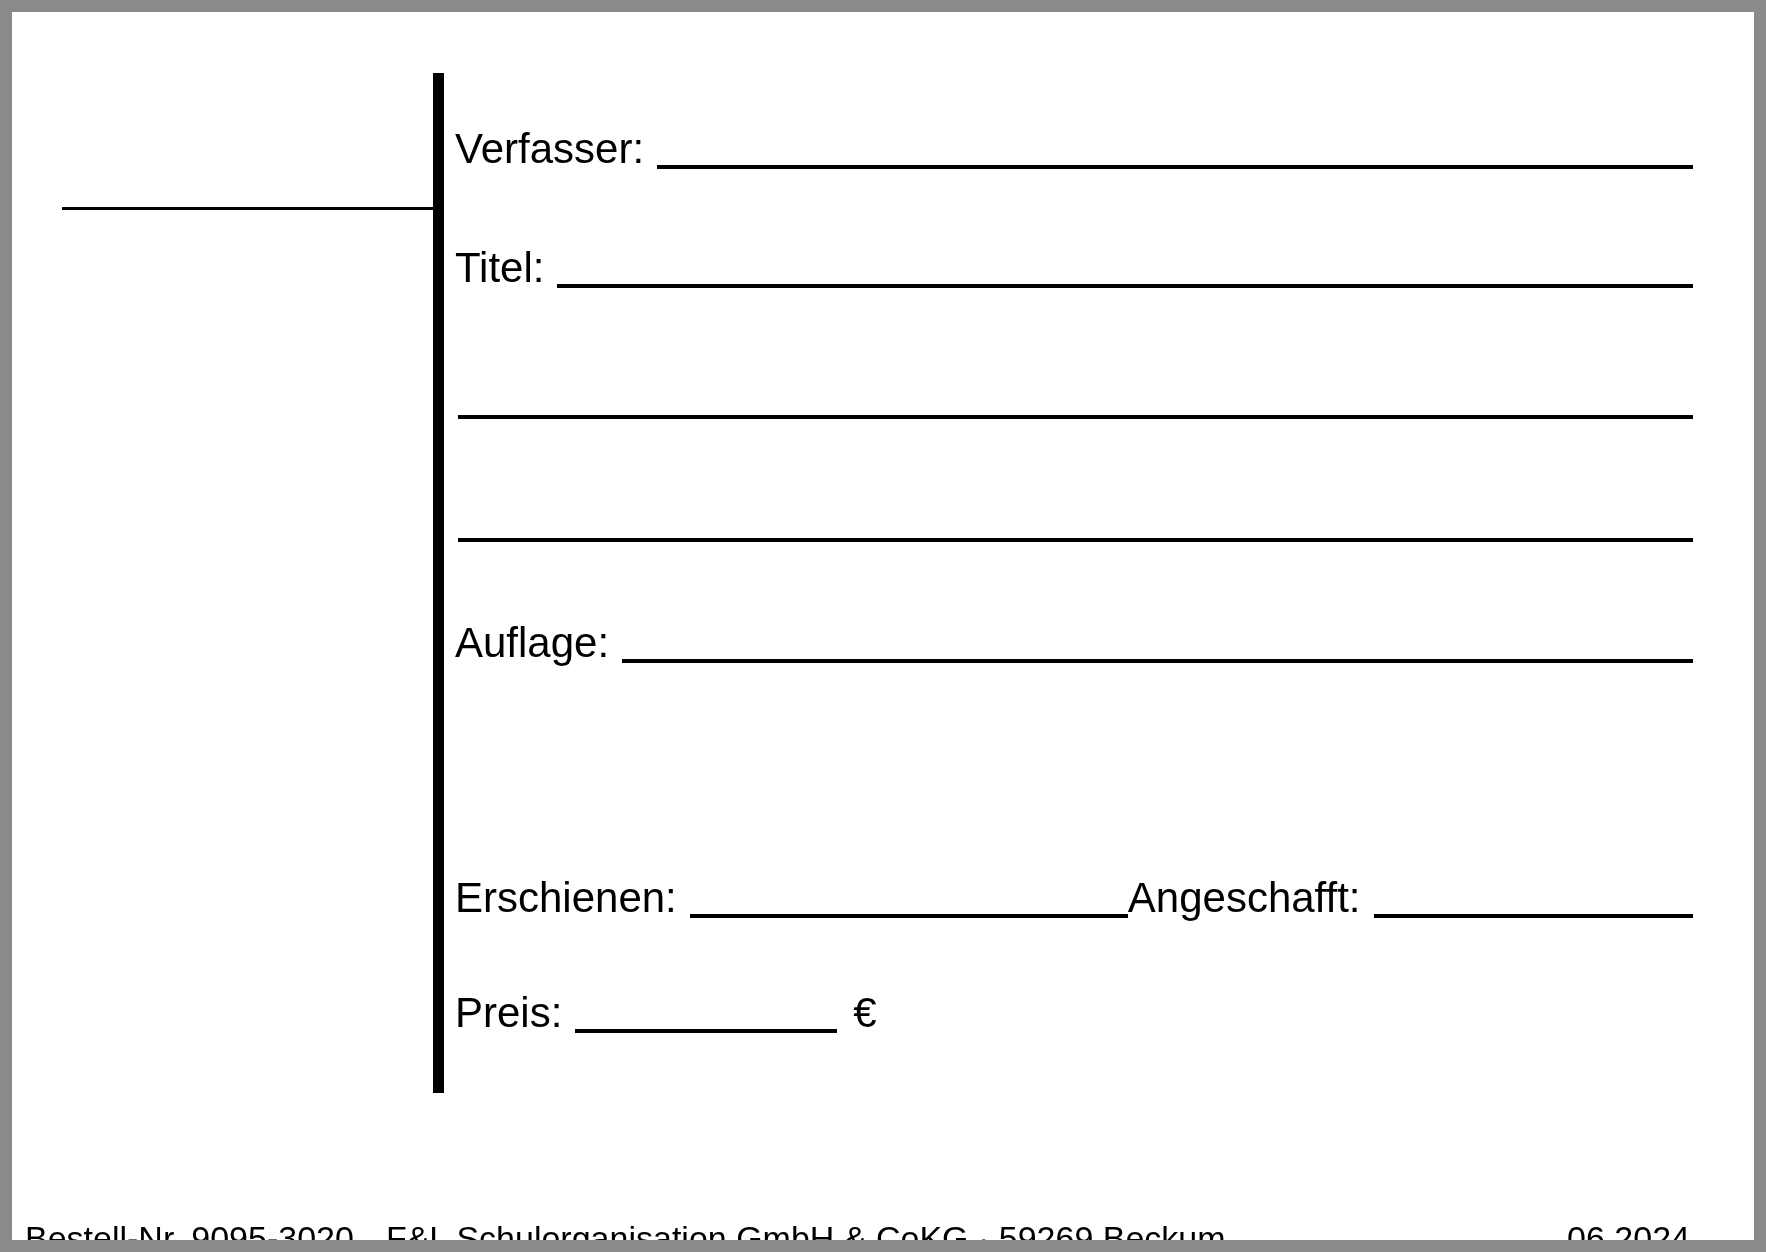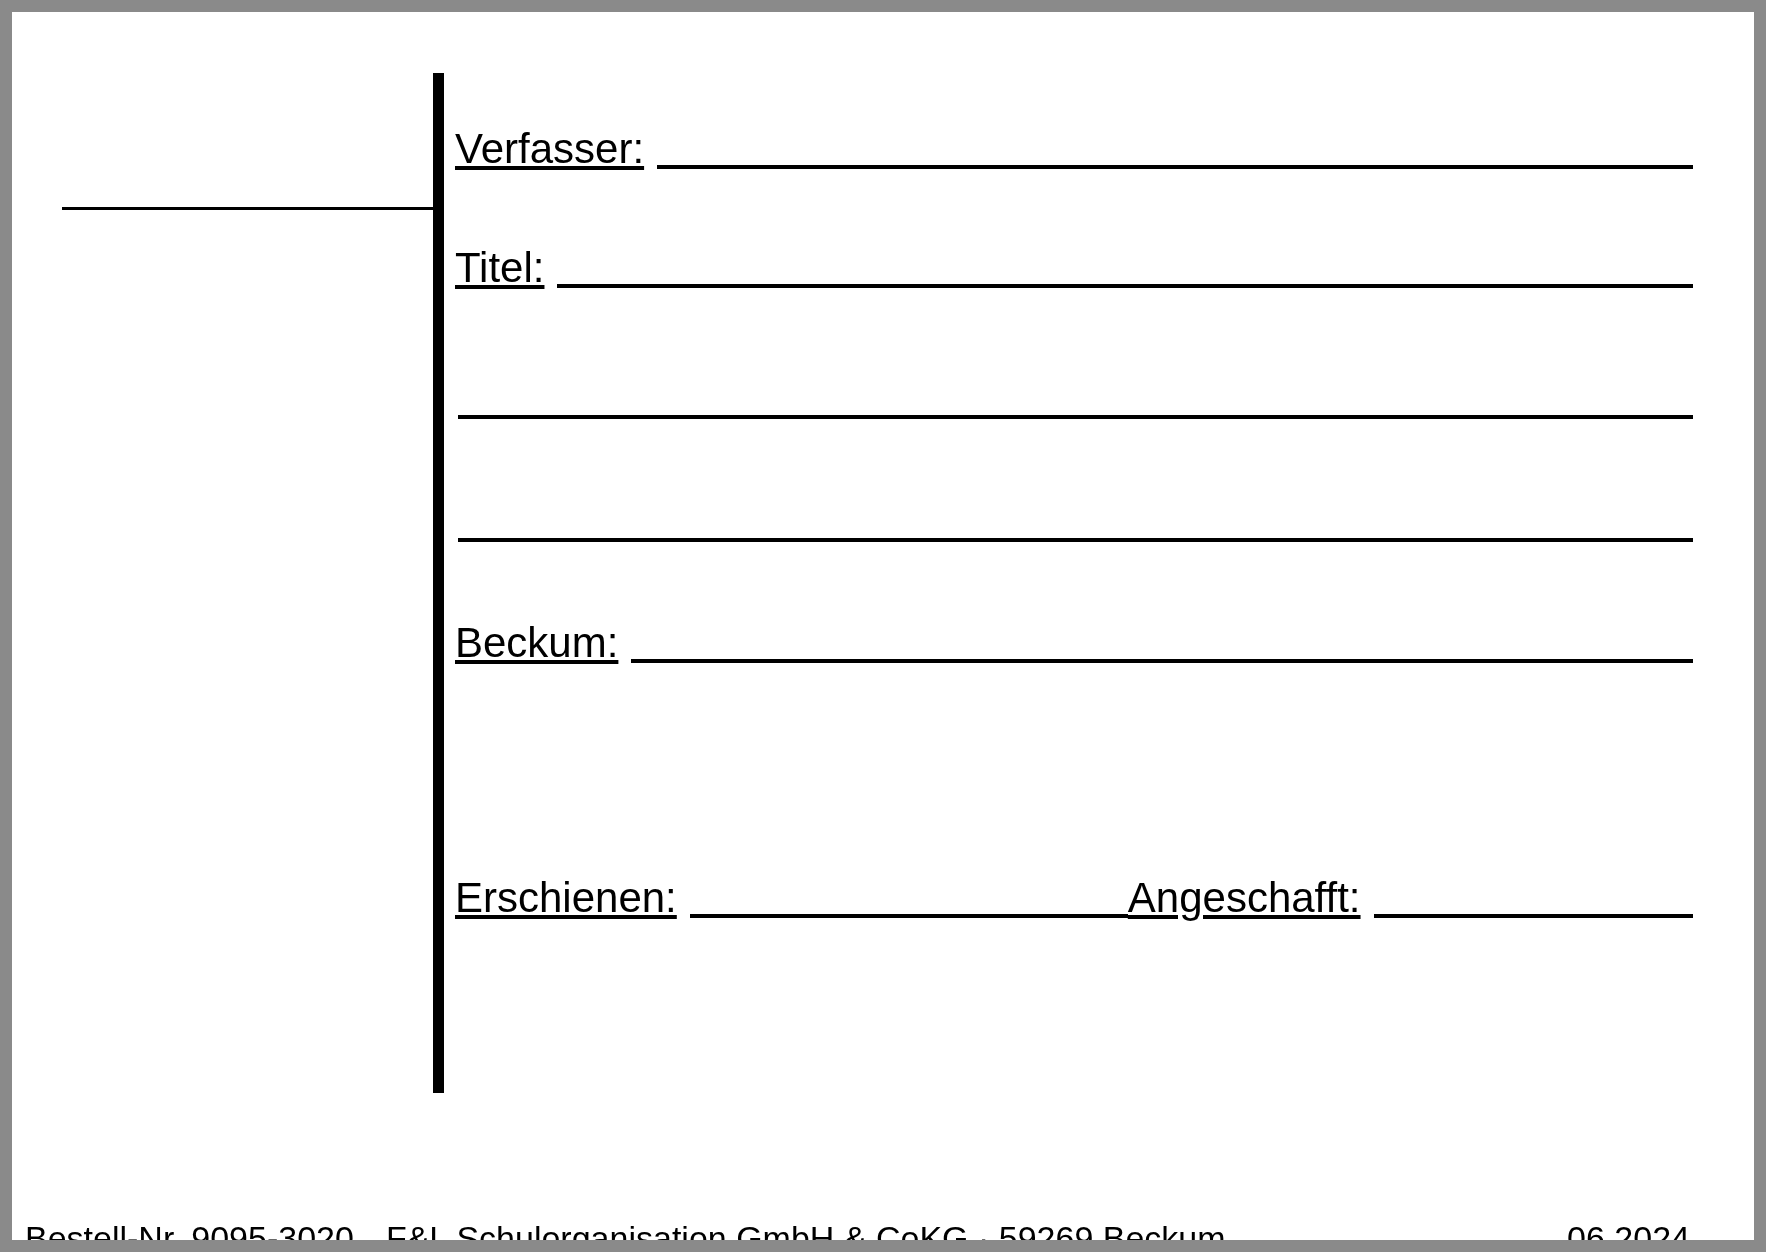--- a/index.html
+++ b/index.html
@@ -50,21 +50,21 @@
     left: 443px;
     right: 61px;
     height: 48px;
     display: flex;
     align-items: flex-end;
     font-size: 42px;
     line-height: 48px;
     color: #000000;
     white-space: nowrap;
   }
-  .field-row .label { flex: 0 0 auto; text-decoration: underline; }
+  .field-row .label { flex: 0 0 auto; }
   .fill-line {
     flex: 1 1 auto;
     border-bottom: 4px solid #000000;
     margin-left: 13px;
     margin-bottom: 4px;
     height: 0;
     align-self: flex-end;
   }
   .fill-line.fixed { flex: 0 0 auto; }
 
@@ -125,32 +125,37 @@
 
     <div class="field-row row-titel">
       <span class="label">Titel:</span>
       <span class="fill-line"></span>
     </div>
 
     <div class="cont-line cont-line-1"></div>
     <div class="cont-line cont-line-2"></div>
 
     <div class="field-row row-auflage">
-      <span class="label">Beckum:</span>
+      <span class="label">Auflage:</span>
       <span class="fill-line"></span>
     </div>
 
 
     <div class="field-row row-erschienen">
       <span class="label">Erschienen:</span>
       <span class="fill-line fixed" style="width:438px;"></span>
       <span class="label label-2">Angeschafft:</span>
       <span class="fill-line"></span>
     </div>
 
+    <div class="field-row row-preis">
+      <span class="label">Preis:</span>
+      <span class="fill-line fixed" style="width:262px;"></span>
+      <span class="currency">€</span>
+    </div>
 
     <div class="footer">
       <span class="order-no">Bestell-Nr. 9095-3020</span>
       <span class="company">F&amp;L Schulorganisation GmbH &amp; CoKG · 59269 Beckum</span>
       <span class="spacer"></span>
       <span class="date">06.2024</span>
     </div>
 
   </div>
 </div>

